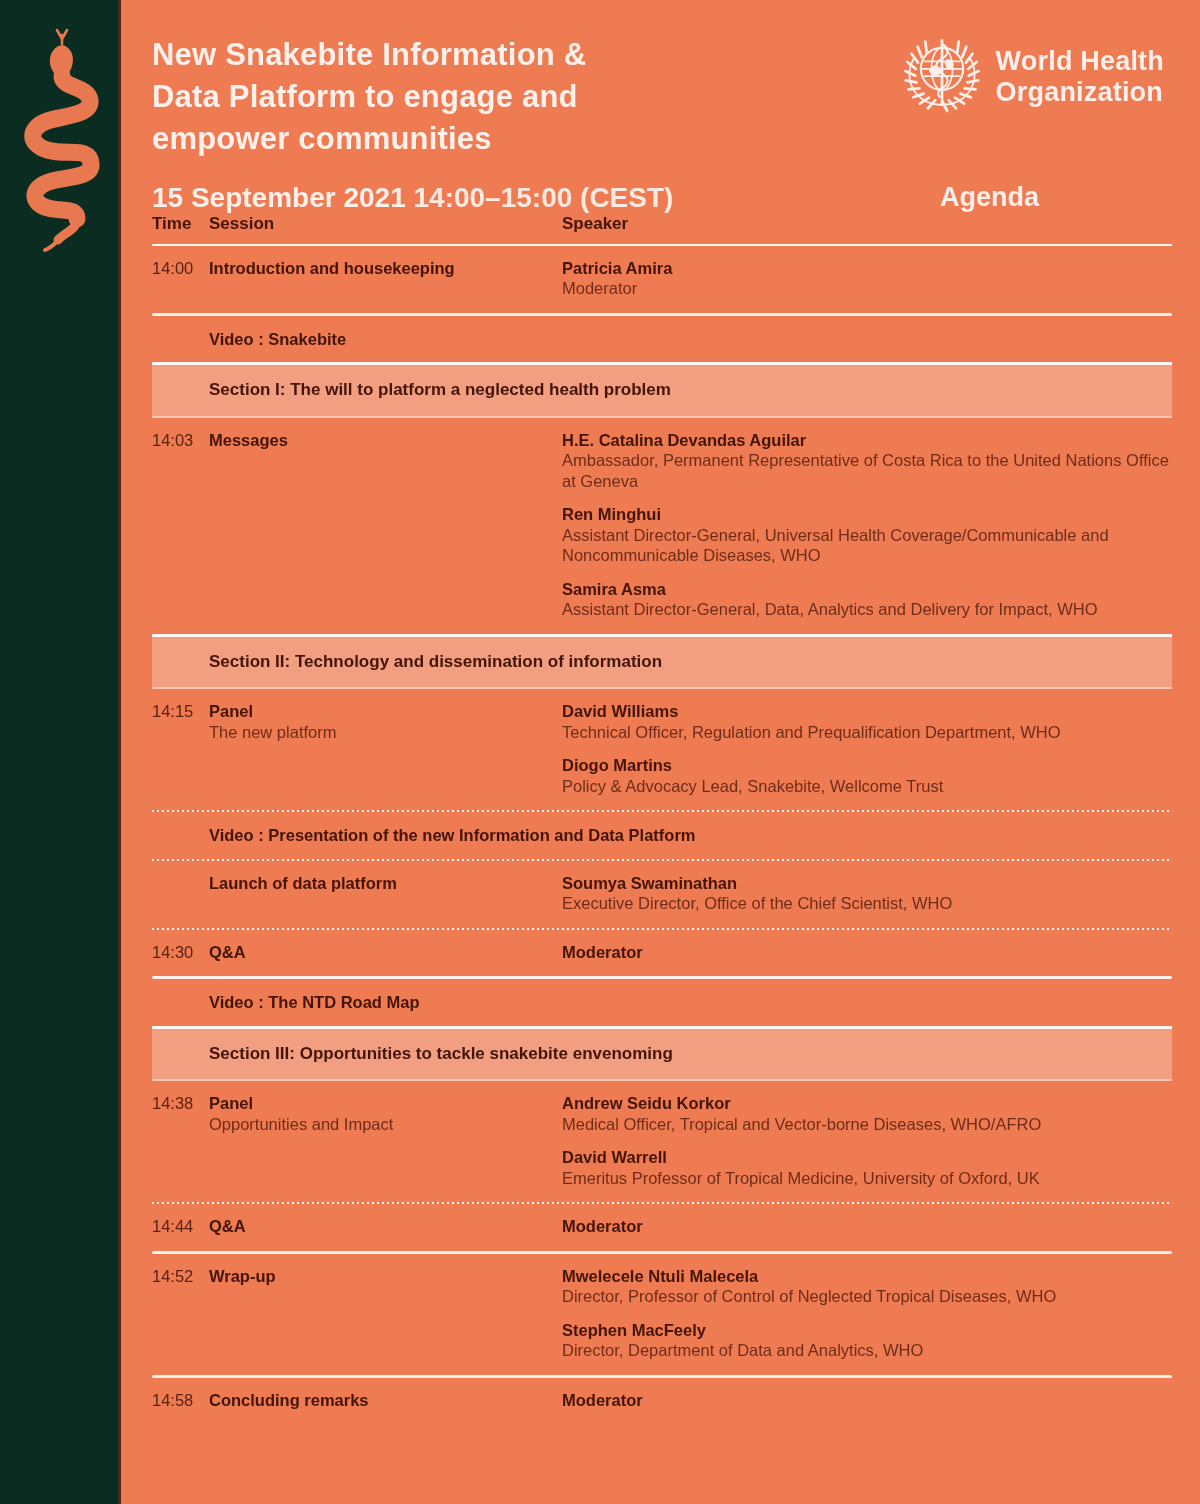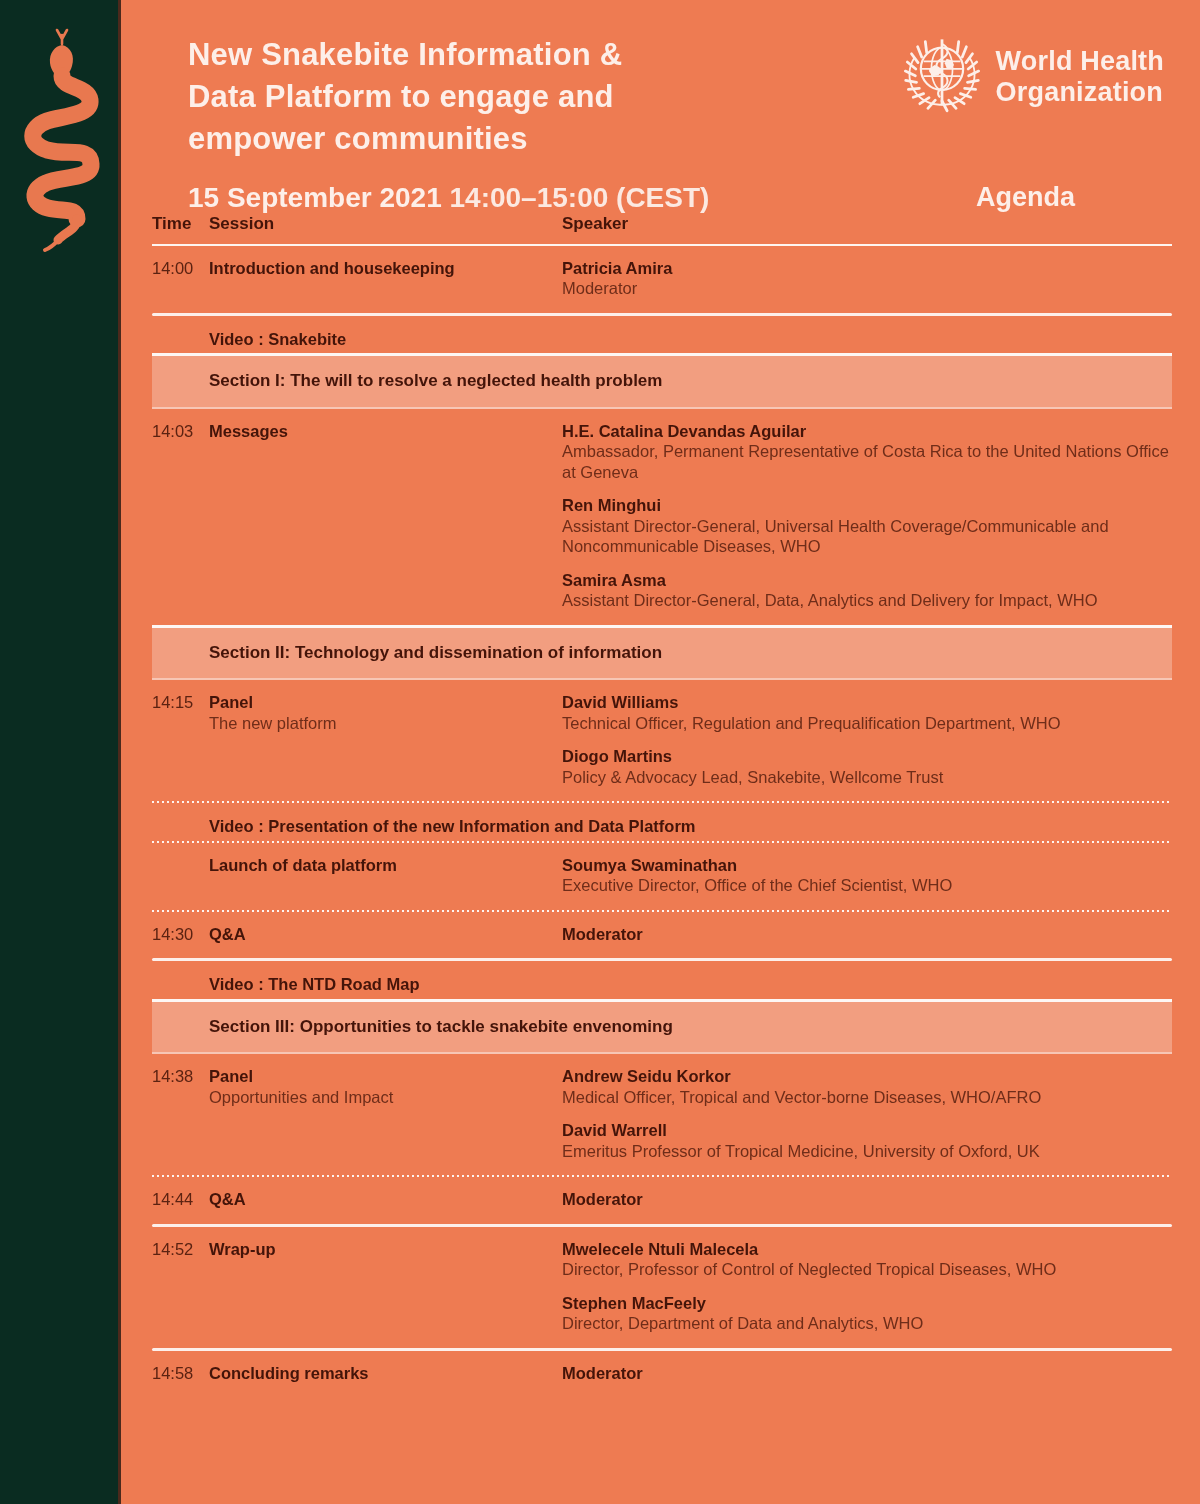--- a/index.html
+++ b/index.html
@@ -23,21 +23,21 @@
     position:absolute;left:0;top:0;bottom:0;width:121px;
     background:var(--sidebar);
     border-right:3px solid rgba(130,40,25,0.55);
     z-index:2;
   }
   .snake-svg{position:absolute;top:18px;left:0;width:121px;height:235px;}
   .content{
     position:absolute;left:124px;top:0;right:0;bottom:0;
     padding:34px 28px 0 28px;
   }
-  .header{position:relative;margin-left:36px;}
+  .header{position:relative;}
   .event-title{
     font-size:31px;line-height:42px;font-weight:700;color:var(--heading_text);
     letter-spacing:0.2px;max-width:640px;
   }
   .who{position:absolute;top:-2px;right:8px;display:flex;align-items:flex-start;}
   .who-emblem{width:92px;height:92px;margin-right:8px;}
   .who-text{
     font-size:27px;line-height:31px;font-weight:700;color:var(--heading_text);
     padding-top:14px;letter-spacing:0.2px;
   }
@@ -57,21 +57,21 @@
   .trow.compact{padding:12px 0 14px;justify-content:flex-end;}
   .time-cell{width:57px;flex:0 0 57px;color:var(--time_text);}
   .session-cell{width:353px;flex:0 0 353px;padding-right:14px;}
   .session-title{font-weight:700;color:var(--bold_text);}
   .session-subtitle{color:var(--body_text);}
   .speaker-cell{flex:1;max-width:625px;}
   .speaker-entry{margin-bottom:13px;}
   .speaker-entry:last-child{margin-bottom:0;}
   .speaker-name{font-weight:700;color:var(--bold_text);}
   .speaker-title{color:var(--body_text);}
-  .video-row{padding:13px 0 4px;}
+  .video-row{padding:13px 0 13px;}
   .video-label{margin-left:57px;font-weight:700;color:var(--bold_text);}
   .section-band{
     background:var(--band);
     border-top:3px solid rgba(255,255,255,0.92);
     border-bottom:2px solid rgba(255,255,255,0.42);
     padding:15px 0 15px 57px;
     font-size:17px;font-weight:700;color:var(--bold_text);
   }
   .row-divider{width:100%;}
   .row-divider.solid{height:3px;background:rgba(255,255,255,0.88);border-radius:2px;}
@@ -168,21 +168,21 @@
             <div class="speaker-entry">
               <div class="speaker-name">Patricia Amira</div>
               <div class="speaker-title">Moderator</div>
             </div>
           </div>
         </div>
         <div class="row-divider solid"></div>
         <div class="trow video-row">
           <div class="video-label">Video : Snakebite</div>
         </div>
-        <div class="section-band">Section I: The will to resolve a neglected health problem</div>
+        <div class="section-band">Section I: The will to platform a neglected health problem</div>
         <div class="trow compact">
           <div class="time-cell">14:03</div>
           <div class="session-cell">
             <div class="session-title">Messages</div>
           </div>
           <div class="speaker-cell">
             <div class="speaker-entry">
               <div class="speaker-name">H.E. Catalina Devandas Aguilar</div>
               <div class="speaker-title">Ambassador, Permanent Representative of Costa Rica to the United Nations Office at Geneva</div>
             </div>

